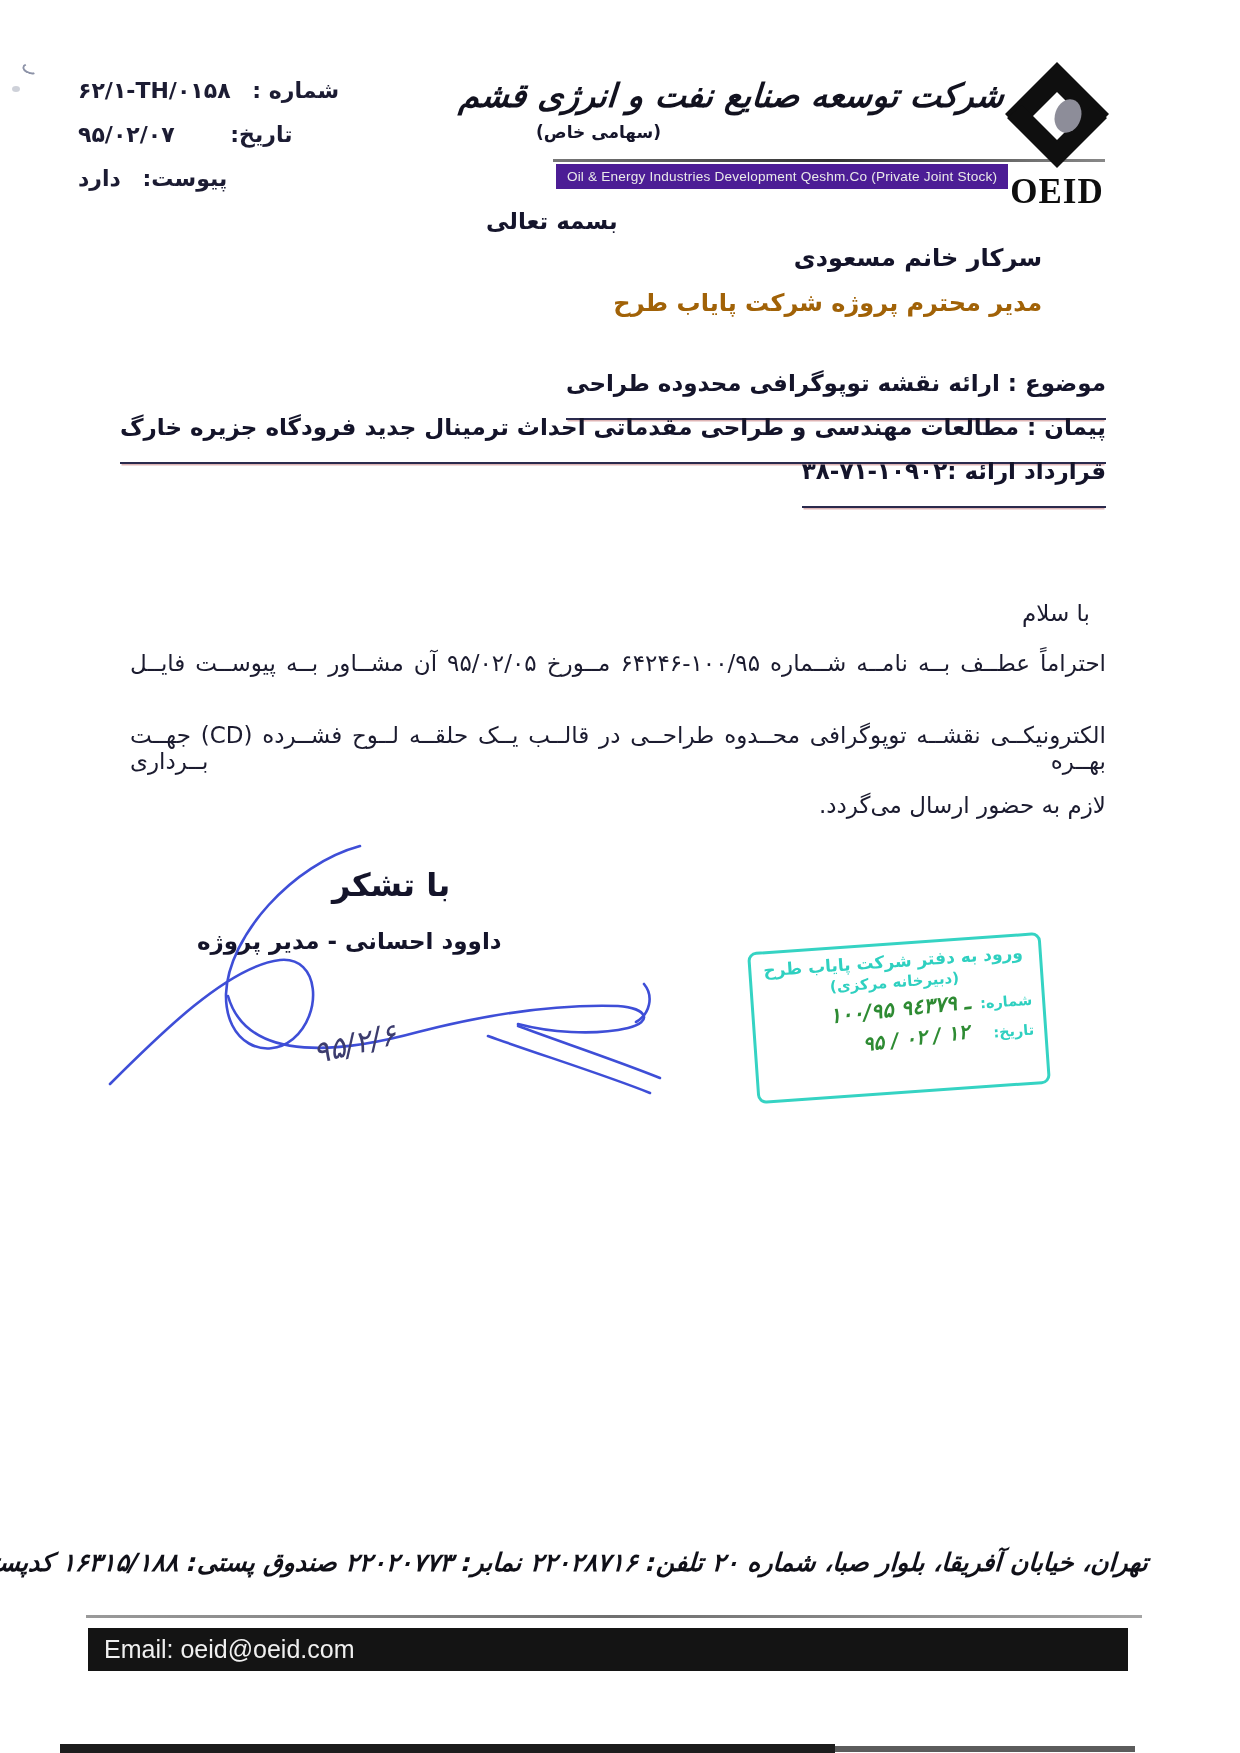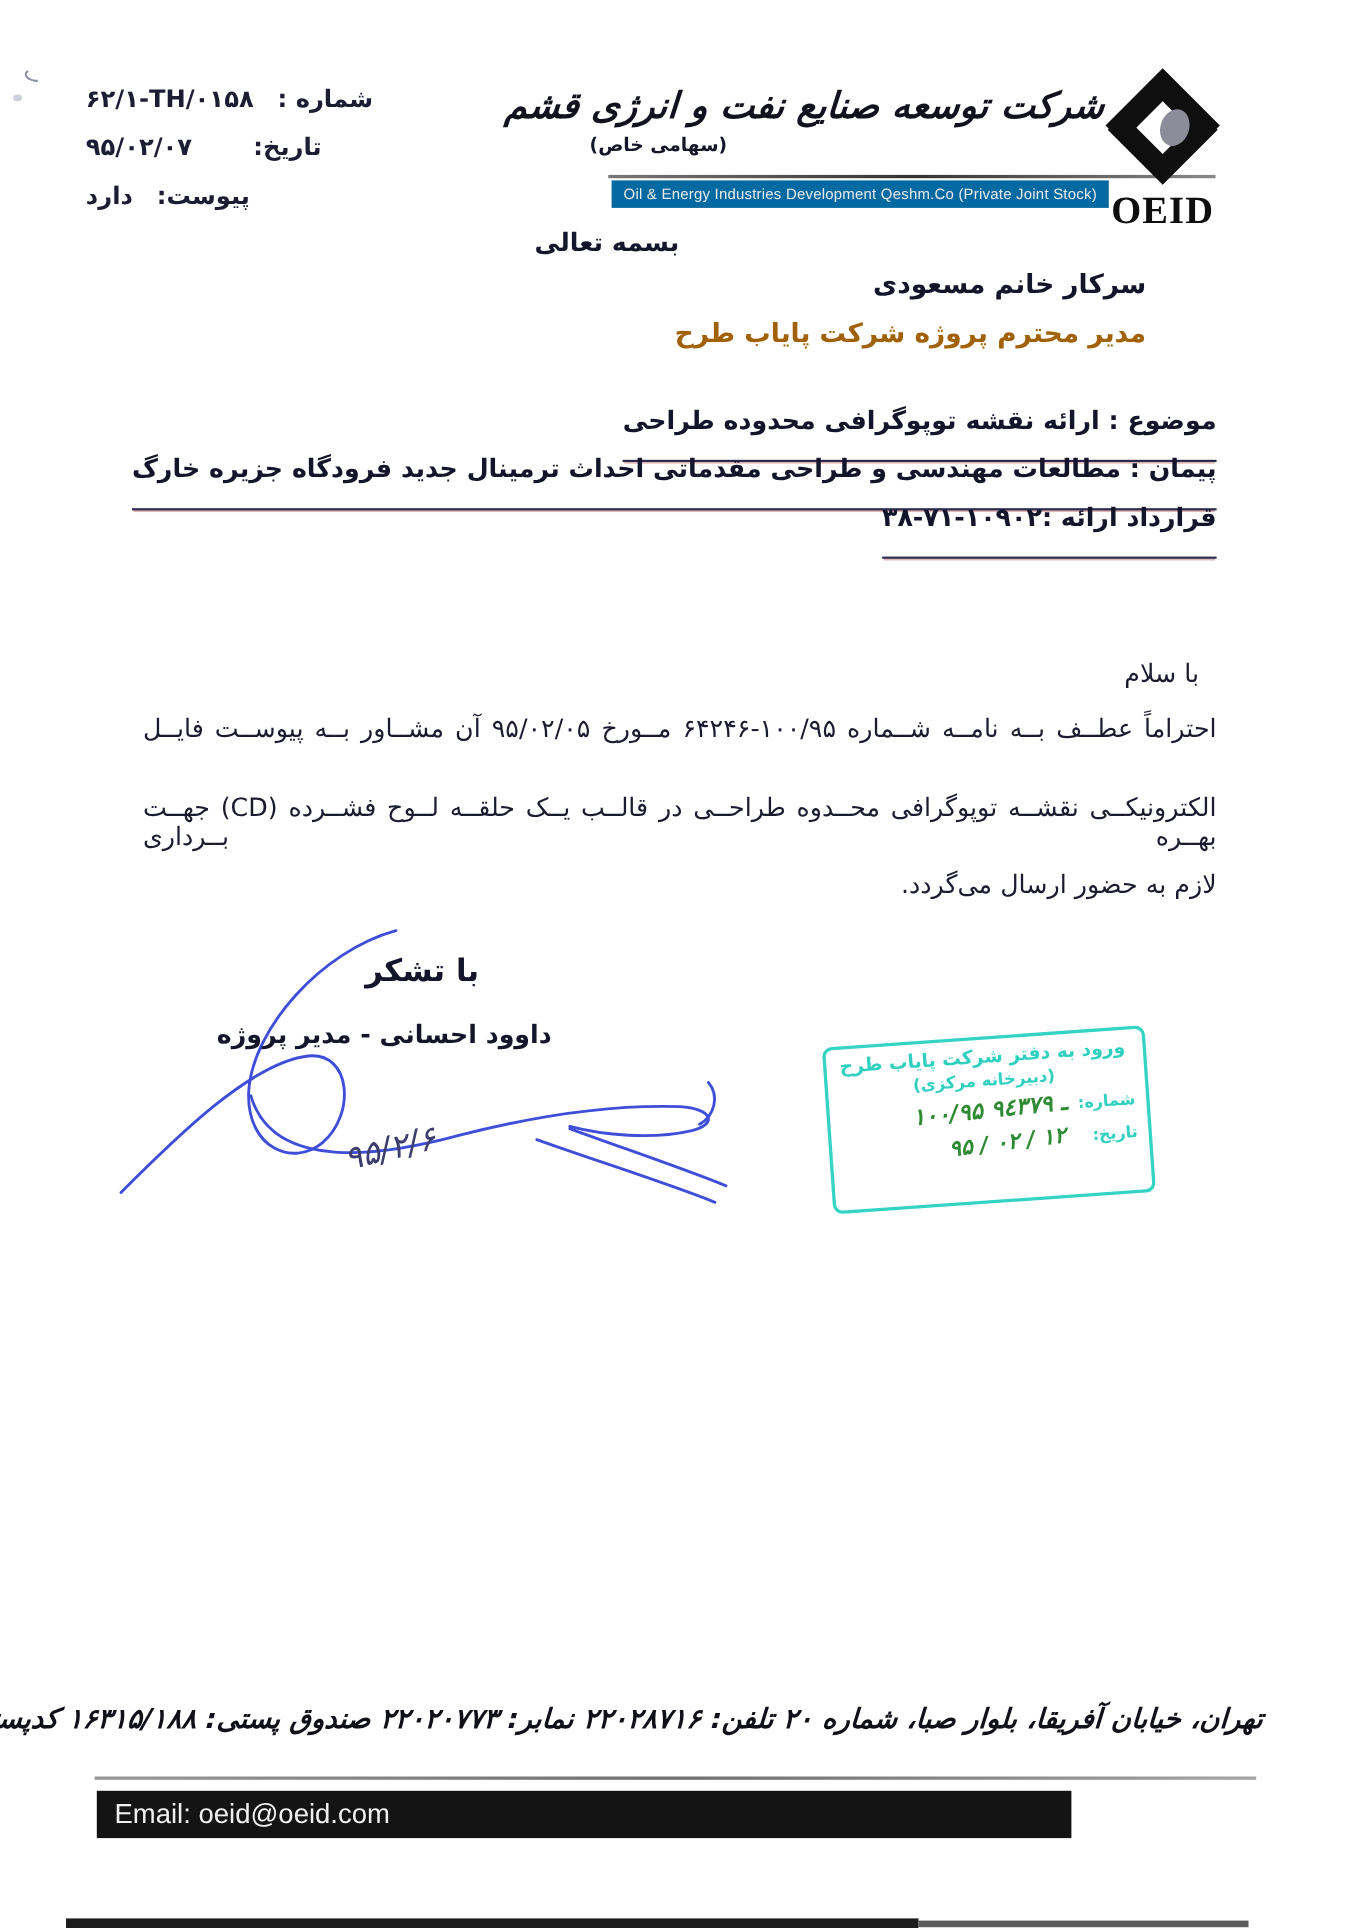--- a/index.html
+++ b/index.html
@@ -15,53 +15,53 @@
 
   
   .meta-block { right:782px; top:78px; width:380px; text-align:left; }
   .meta-row { direction:rtl; text-align:left; font-size:22px; font-weight:bold; color:#1c1c33; margin-bottom:19px; white-space:nowrap; }
   .meta-row .lbl { margin-left:14px; }
 
   
   .calligraphy { right:236px; top:76px; width:470px; font-size:33px; font-weight:bold; font-style:italic; text-align:left; white-space:nowrap; color:#12121f; transform:skewX(-4deg); }
   .company-type { left:536px; top:122px; font-size:17px; font-weight:bold; color:#15152a; }
   .hdr-line { left:553px; top:159px; width:552px; height:3px; background:linear-gradient(90deg,#777,#333,#888); }
-  .en-bar { left:556px; top:164px; width:452px; height:25px; background:#0369a1; color:#e9e9e9; font-size:13.6px; line-height:25px; text-align:center; font-family:"Liberation Sans",sans-serif; letter-spacing:.2px; white-space:nowrap; overflow:hidden; }
+  .en-bar { left:556px; top:164px; width:452px; height:25px; background:#4c1d95; color:#e9e9e9; font-size:13.6px; line-height:25px; text-align:center; font-family:"Liberation Sans",sans-serif; letter-spacing:.2px; white-space:nowrap; overflow:hidden; }
   .logo-box { left:1002px; top:60px; width:110px; height:145px; }
   .logo-oeid { position:absolute; left:0; top:112px; width:110px; text-align:center; font-family:"Liberation Serif",serif; font-weight:bold; font-size:35px; letter-spacing:1px; color:#0e0e0e; }
 
   
   .bismillah { left:486px; top:208px; font-size:23px; font-weight:bold; color:#15152c; }
   .addressee1 { right:198px; top:244px; font-size:24px; font-weight:bold; color:#14142a; }
   .addressee2 { right:198px; top:289px; font-size:24px; font-weight:bold; color:#a16207; }
   .subjline { right:134px; font-size:23px; font-weight:bold; color:#14142a; white-space:nowrap; }
   .subjline .inner { display:inline-block; border-bottom:2.5px solid #2a2a4d; padding-bottom:22px; box-shadow:0 3px 0 -1.5px rgba(160,40,40,.35); }
   .salutation { right:150px; top:600px; font-size:23px; color:#1b1b2f; }
   .bodyline { right:134px; width:976px; font-size:23px; color:#1b1b2f; direction:rtl; }
   .bodyline.just { text-align:justify; text-align-last:justify; }
   .bodyline.endline { text-align:right; }
 
   
-  .closing { left:332px; top:866px; font-size:28px; font-weight:bold; color:#14142a; }
+  .closing { left:332px; top:866px; font-size:32px; font-weight:bold; color:#14142a; }
   .signatory { left:197px; top:928px; font-size:23px; font-weight:bold; color:#14142a; white-space:nowrap; }
   .sig-svg { left:88px; top:836px; width:590px; height:270px; }
 
   
   .stamp { left:752px; top:942px; width:294px; height:152px; border:3.5px solid #35d3c3; border-radius:9px; transform:rotate(-4deg); padding:6px 10px 4px 6px; background:rgba(255,255,255,.0); }
   .stamp-t1 { color:#2fd0c0; font-size:17px; font-weight:bold; text-align:center; direction:rtl; white-space:nowrap; }
   .stamp-t2 { color:#2fd0c0; font-size:15px; font-weight:bold; text-align:center; direction:rtl; margin-top:2px; }
   .stamp-row { direction:rtl; display:flex; align-items:center; margin-top:6px; }
   .stamp-lbl { color:#2fd0c0; font-size:14.5px; font-weight:bold; margin-left:10px; }
   .stamp-val { color:#2e8b33; font-size:21px; font-weight:bold; font-style:italic; transform:rotate(-2deg); white-space:nowrap; }
   .stamp-val.date { font-size:20px; transform:rotate(-3deg); margin-right:14px; }
 
   
   .footer-address { left:92px; top:1548px; width:1056px; text-align:center; direction:rtl; font-size:25px; font-weight:bold; font-style:italic; color:#101018; white-space:nowrap; transform:skewX(-3deg); }
   .footer-grayline { left:86px; top:1615px; width:1056px; height:3px; background:linear-gradient(90deg,#9a9a9a,#6f6f6f,#a5a5a5); }
-  .email-bar { left:88px; top:1628px; width:886px; height:43px; background:#141414; }
+  .email-bar { left:88px; top:1628px; width:1040px; height:43px; background:#141414; }
   .email-text { color:#f0f0f0; font-family:"Liberation Sans",sans-serif; font-size:25px; line-height:43px; padding-left:16px; }
   .bottom-strip1 { left:60px; top:1744px; width:775px; height:9px; background:#1d1d1d; }
   .bottom-strip2 { left:835px; top:1746px; width:300px; height:6px; background:#5c5c5c; }
 
   
   .artifact1 { left:22px; top:64px; width:16px; height:10px; border:2.5px solid transparent; border-bottom-color:#8d93a8; border-left-color:#8d93a8; border-radius:60% 40% 60% 60%; transform:rotate(20deg); }
   .artifact2 { left:12px; top:86px; width:8px; height:6px; background:#b9bdc9; border-radius:50%; opacity:.7; }
 </style>
 </head>
 <body>

